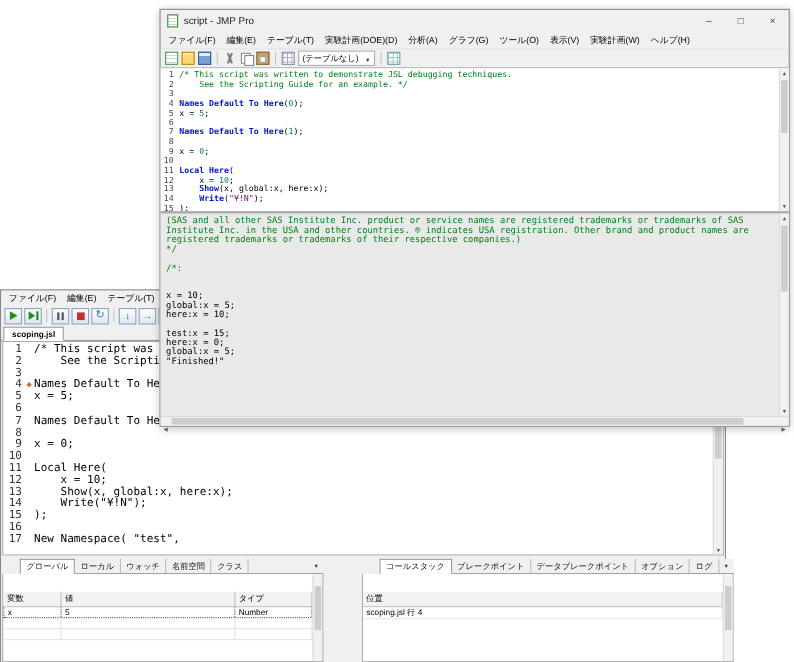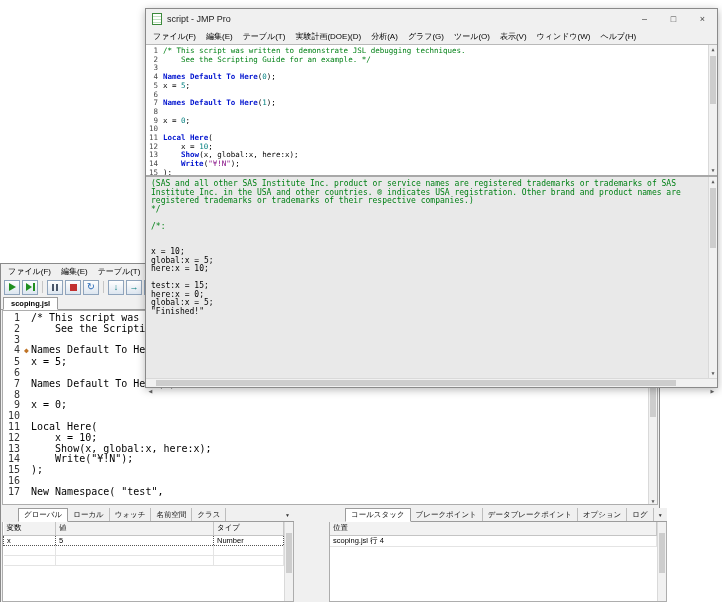--- a/index.html
+++ b/index.html
@@ -108,21 +108,21 @@
   .dbg-bottom { height:97px; flex:none; display:flex; gap:5px; padding:3px 1px 0 1px; }
   .panel { display:flex; flex-direction:column; }
   .panel-left { width:292px; flex:none; }
   .panel-right { flex:1;padding-left:30px; }
   .tabbar { display:flex; align-items:stretch; height:14px; background:#f0f0f0; border-bottom:1px solid #9c9c9c; flex:none;margin-left:16px; }
   .tab { font-size:7.5px; padding:0 5px; display:flex; align-items:center; border-right:1px solid #bdbdbd; color:#111; white-space:nowrap; }
   .tab.selected { background:#fff; border:1px solid #9c9c9c; border-bottom:1px solid #fff; margin-bottom:-1px; }
   .pin { margin-left:auto; display:flex; align-items:center; padding:0 4px; }
   .pin::before { content:"▼"; font-size:5px; color:#333; }
   .panel-body { flex:1; background:#fff; border:1px solid #adadad; border-top:none; position:relative; overflow:hidden; }
-  table.grid { border-collapse:collapse; width:calc(100% - 9px); table-layout:fixed; }
+  table.grid { border-collapse:collapse; width:calc(100% - 9px); table-layout:fixed;margin-top:16px; }
   .grid th { height:13px; background:#f2f2f2; border-right:1px solid #c4c4c4; border-bottom:1px solid #c4c4c4;
              font-weight:normal; text-align:left; padding:0 3px; font-size:7.5px; }
   .grid td { height:10px; border-right:1px solid #e4e4e4; border-bottom:1px solid #e4e4e4; padding:0 3px;
              font-size:7.5px; white-space:nowrap; overflow:hidden; }
   .row-focus td { border:1px dotted #555; }
 </style>
 </head>
 <body>
 
 <div class="canvas">
@@ -290,23 +290,44 @@
     </div>
     <div class="menubar" id="main-menus">
         <span class="menu-item">ファイル(F)</span>
         <span class="menu-item">編集(E)</span>
         <span class="menu-item">テーブル(T)</span>
         <span class="menu-item">実験計画(DOE)(D)</span>
         <span class="menu-item">分析(A)</span>
         <span class="menu-item">グラフ(G)</span>
         <span class="menu-item">ツール(O)</span>
         <span class="menu-item">表示(V)</span>
-        <span class="menu-item">ウィンドウ(W)</span>
+        <span class="menu-item">実験計画(W)</span>
         <span class="menu-item">ヘルプ(H)</span>
       </div>
+    <div class="toolbar">
+      <span class="tb-group" id="tb-left">
+          <span class="tb-icon icon-new-script"></span>
+          <span class="tb-icon icon-open"></span>
+          <span class="tb-icon icon-save"></span>
+          <span class="tb-sep"></span>
+          <span class="tb-icon icon-cut"></span>
+          <span class="tb-icon icon-copy"></span>
+          <span class="tb-icon icon-paste"></span>
+          <span class="tb-sep"></span>
+          <span class="tb-icon icon-journal"></span>
+        </span>
+      <span class="tb-dropdown">
+        <span>(テーブルなし)</span>
+        <span class="dd-arrow"></span>
+      </span>
+      <span class="tb-sep"></span>
+      <span class="tb-group" id="tb-right">
+          <span class="tb-icon icon-data-table"></span>
+        </span>
+    </div>
     <div class="editor">
       <div id="editor-lines">
           <div class="code-line"><span class="ln">1</span><span class="code"><span class="tok-comment">/* This script was written to demonstrate JSL debugging techniques.</span></span></div>
           <div class="code-line"><span class="ln">2</span><span class="code"><span class="tok-comment">    See the Scripting Guide for an example. */</span></span></div>
           <div class="code-line"><span class="ln">3</span><span class="code"></span></div>
           <div class="code-line"><span class="ln">4</span><span class="code"><span class="tok-keyword">Names Default To Here</span><span class="tok-plain">(</span><span class="tok-number">0</span><span class="tok-plain">);</span></span></div>
           <div class="code-line"><span class="ln">5</span><span class="code"><span class="tok-plain">x = </span><span class="tok-number">5</span><span class="tok-plain">;</span></span></div>
           <div class="code-line"><span class="ln">6</span><span class="code"></span></div>
           <div class="code-line"><span class="ln">7</span><span class="code"><span class="tok-keyword">Names Default To Here</span><span class="tok-plain">(</span><span class="tok-number">1</span><span class="tok-plain">);</span></span></div>
           <div class="code-line"><span class="ln">8</span><span class="code"></span></div>

